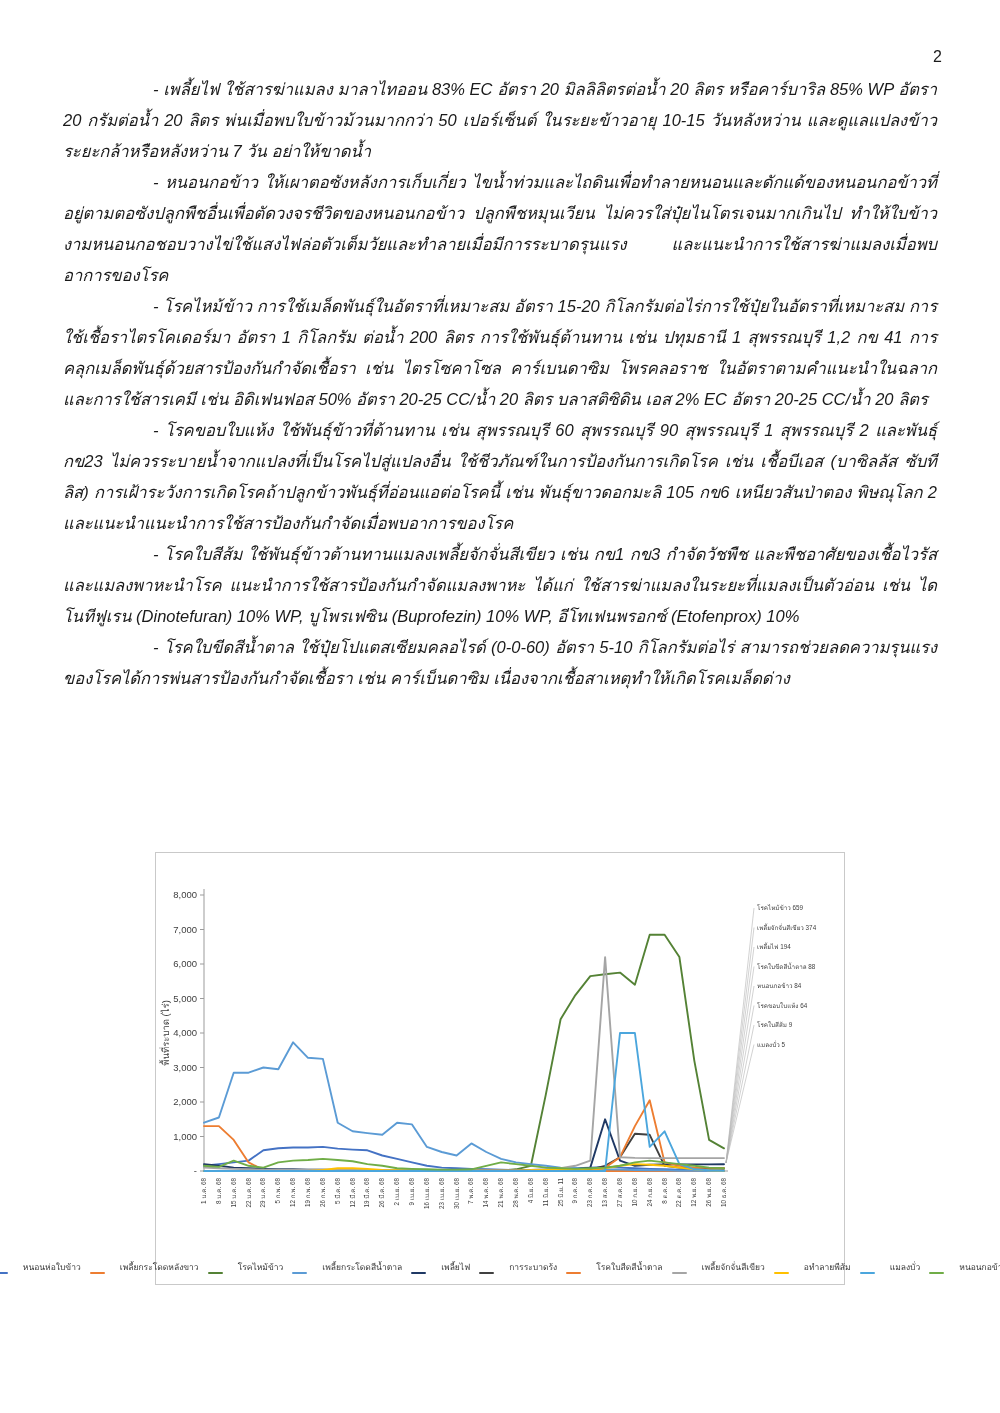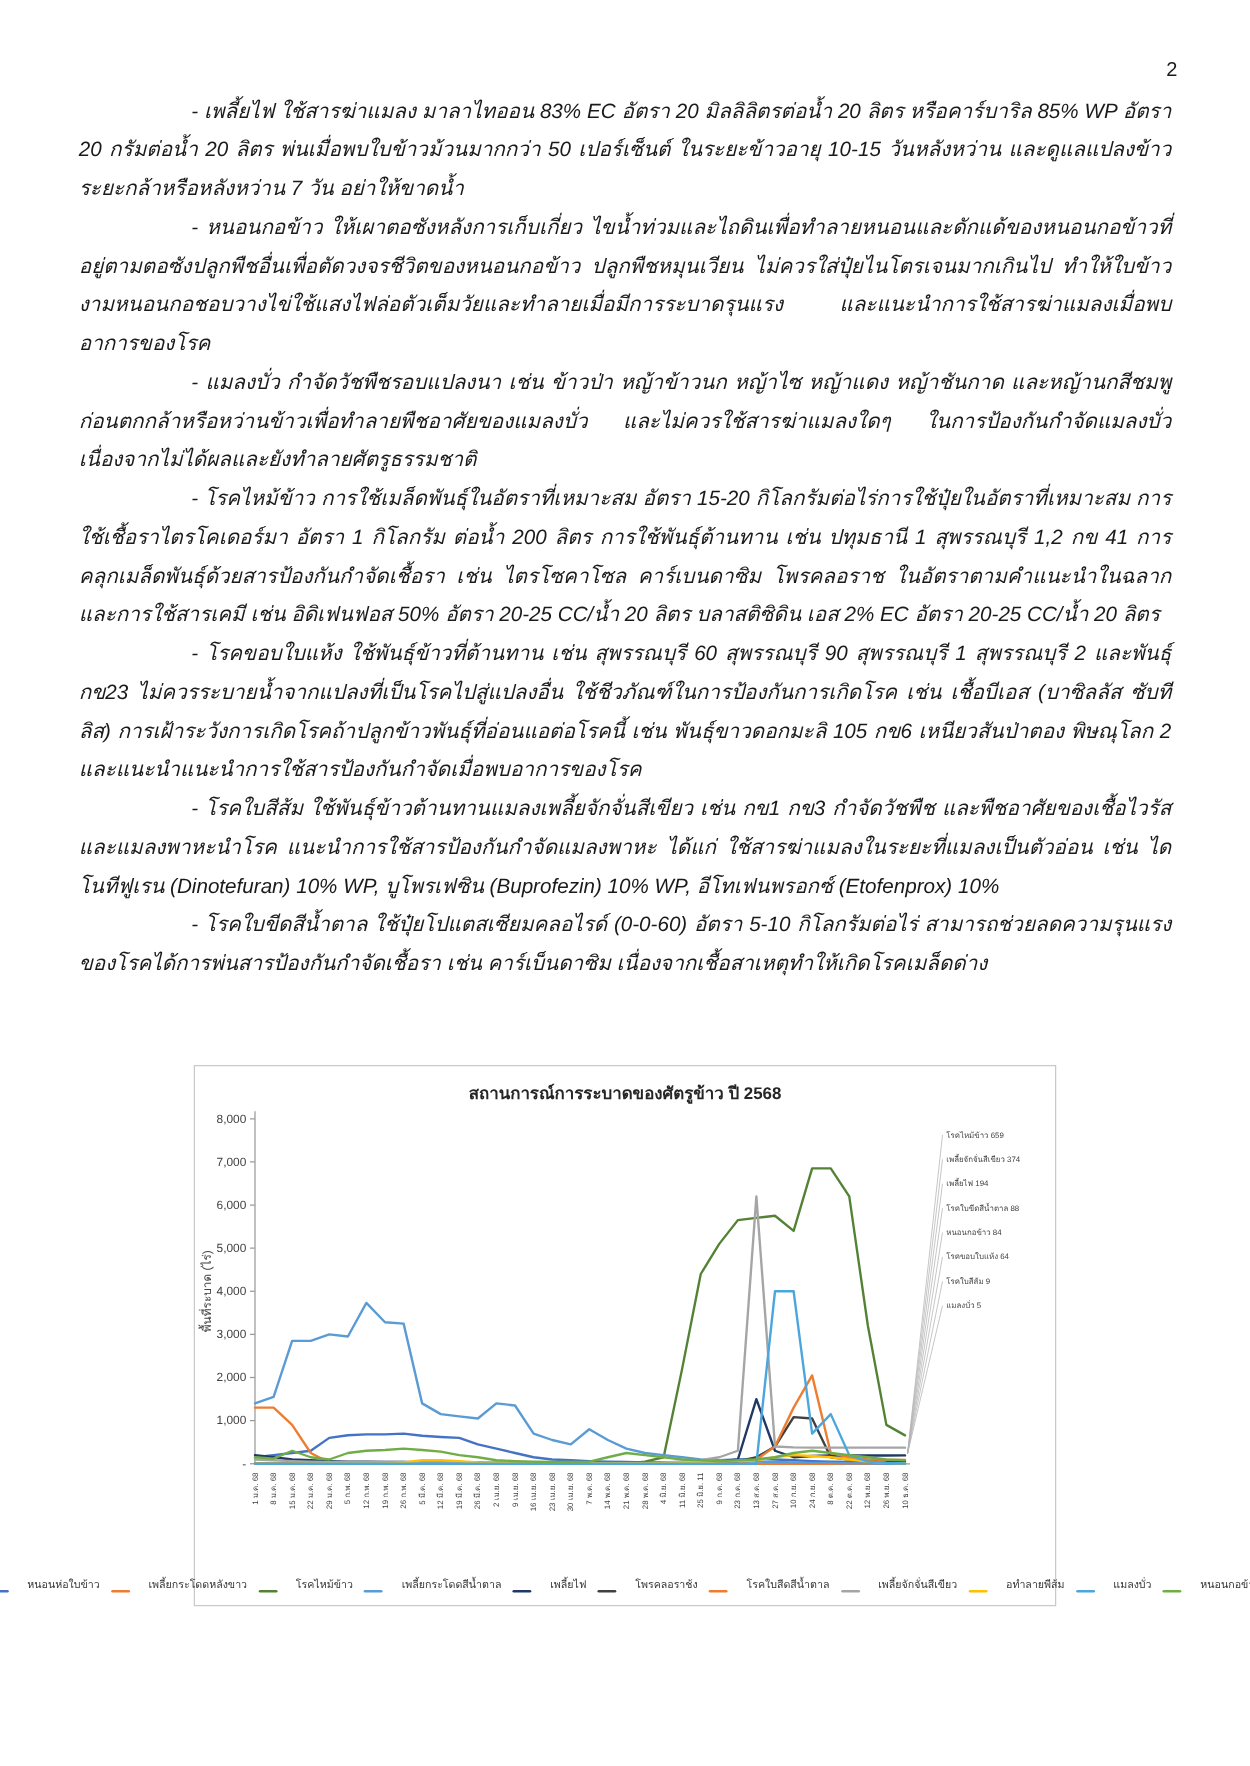--- a/index.html
+++ b/index.html
@@ -52,29 +52,27 @@
 </head>
 <body>
 
 <div class="page">
 
   <div class="page-number">2</div>
 
   <div class="text-block">
     <p>- เพลี้ยไฟ ใช้สารฆ่าแมลง มาลาไทออน 83% EC อัตรา 20 มิลลิลิตรต่อน้ำ 20 ลิตร หรือคาร์บาริล 85% WP อัตรา 20 กรัมต่อน้ำ 20 ลิตร พ่นเมื่อพบใบข้าวม้วนมากกว่า 50 เปอร์เซ็นต์ ในระยะข้าวอายุ 10-15 วันหลังหว่าน และดูแลแปลงข้าวระยะกล้าหรือหลังหว่าน 7 วัน อย่าให้ขาดน้ำ</p>
     <p>- หนอนกอข้าว ให้เผาตอซังหลังการเก็บเกี่ยว ไขน้ำท่วมและไถดินเพื่อทำลายหนอนและดักแด้ของหนอนกอข้าวที่อยู่ตามตอซังปลูกพืชอื่นเพื่อตัดวงจรชีวิตของหนอนกอข้าว ปลูกพืชหมุนเวียน ไม่ควรใส่ปุ๋ยไนโตรเจนมากเกินไป ทำให้ใบข้าวงามหนอนกอชอบวางไข่ใช้แสงไฟล่อตัวเต็มวัยและทำลายเมื่อมีการระบาดรุนแรง และแนะนำการใช้สารฆ่าแมลงเมื่อพบอาการของโรค</p>
-    <p>- แมลงบั่ว กำจัดวัชพืชรอบแปลงนา เช่น ข้าวป่า หญ้าข้าวนก หญ้าไซ หญ้าแดง หญ้าชันกาด และหญ้านกสีชมพู ก่อนตกกล้าหรือหว่านข้าวเพื่อทำลายพืชอาศัยของแมลงบั่ว และไม่ควรใช้สารฆ่าแมลงใดๆ ในการป้องกันกำจัดแมลงบั่วเนื่องจากไม่ได้ผลและยังทำลายศัตรูธรรมชาติ</p>
     <p>- โรคไหม้ข้าว การใช้เมล็ดพันธุ์ในอัตราที่เหมาะสม อัตรา 15-20 กิโลกรัมต่อไร่การใช้ปุ๋ยในอัตราที่เหมาะสม การใช้เชื้อราไตรโคเดอร์มา อัตรา 1 กิโลกรัม ต่อน้ำ 200 ลิตร การใช้พันธุ์ต้านทาน เช่น ปทุมธานี 1 สุพรรณบุรี 1,2 กข 41 การคลุกเมล็ดพันธุ์ด้วยสารป้องกันกำจัดเชื้อรา เช่น ไตรโซคาโซล คาร์เบนดาซิม โพรคลอราช ในอัตราตามคำแนะนำในฉลาก และการใช้สารเคมี เช่น อิดิเฟนฟอส 50% อัตรา 20-25 CC/น้ำ 20 ลิตร บลาสติซิดิน เอส 2% EC อัตรา 20-25 CC/น้ำ 20 ลิตร</p>
     <p>- โรคขอบใบแห้ง ใช้พันธุ์ข้าวที่ต้านทาน เช่น สุพรรณบุรี 60 สุพรรณบุรี 90 สุพรรณบุรี 1 สุพรรณบุรี 2 และพันธุ์กข23 ไม่ควรระบายน้ำจากแปลงที่เป็นโรคไปสู่แปลงอื่น ใช้ชีวภัณฑ์ในการป้องกันการเกิดโรค เช่น เชื้อบีเอส (บาซิลลัส ซับทีลิส) การเฝ้าระวังการเกิดโรคถ้าปลูกข้าวพันธุ์ที่อ่อนแอต่อโรคนี้ เช่น พันธุ์ขาวดอกมะลิ 105 กข6 เหนียวสันป่าตอง พิษณุโลก 2 และแนะนำแนะนำการใช้สารป้องกันกำจัดเมื่อพบอาการของโรค</p>
     <p>- โรคใบสีส้ม ใช้พันธุ์ข้าวต้านทานแมลงเพลี้ยจักจั่นสีเขียว เช่น กข1 กข3 กำจัดวัชพืช และพืชอาศัยของเชื้อไวรัสและแมลงพาหะนำโรค แนะนำการใช้สารป้องกันกำจัดแมลงพาหะ ได้แก่ ใช้สารฆ่าแมลงในระยะที่แมลงเป็นตัวอ่อน เช่น ไดโนทีฟูเรน (Dinotefuran) 10% WP, บูโพรเฟซิน (Buprofezin) 10% WP, อีโทเฟนพรอกซ์ (Etofenprox) 10%</p>
     <p>- โรคใบขีดสีน้ำตาล ใช้ปุ๋ยโปแตสเซียมคลอไรด์ (0-0-60) อัตรา 5-10 กิโลกรัมต่อไร่ สามารถช่วยลดความรุนแรงของโรคได้การพ่นสารป้องกันกำจัดเชื้อรา เช่น คาร์เบ็นดาซิม เนื่องจากเชื้อสาเหตุทำให้เกิดโรคเมล็ดด่าง</p>
   </div>
 
   <div class="chart-box">
-    <div class="chart-title">สถานการณ์การระบาดของศัตรูข้าว ปี 2568</div>
     <div class="chart-svg-wrap">
       <svg id="chart-svg" width="690" height="400" viewBox="0 0 690 400">
           <g stroke="#9b9b9b" stroke-width="1">
             <line x1="48" y1="36" x2="48" y2="318"></line>
             <line x1="48" y1="318" x2="572" y2="318"></line>
           </g>
           <g>
             <line x1="44" y1="318" x2="48" y2="318" stroke="#9b9b9b" stroke-width="1"></line>
             <text x="41" y="321" text-anchor="end" font-size="9.5" fill="#404040">-</text>
             <line x1="44" y1="283.5" x2="48" y2="283.5" stroke="#9b9b9b" stroke-width="1"></line>
@@ -180,21 +178,21 @@
         <span class="legend-item">
           <span class="legend-dash" style="background: rgb(91, 155, 213);"></span>
           <span>เพลี้ยกระโดดสีน้ำตาล</span>
         </span>
         <span class="legend-item">
           <span class="legend-dash" style="background: rgb(31, 56, 100);"></span>
           <span>เพลี้ยไฟ</span>
         </span>
         <span class="legend-item">
           <span class="legend-dash" style="background: rgb(64, 64, 64);"></span>
-          <span>โพรคลอราช้ง</span>
+          <span>การระบาดร้ง</span>
         </span>
         <span class="legend-item">
           <span class="legend-dash" style="background: rgb(237, 125, 49);"></span>
           <span>โรคใบสีดสีน้ำตาล</span>
         </span>
         <span class="legend-item">
           <span class="legend-dash" style="background: rgb(165, 165, 165);"></span>
           <span>เพลี้ยจักจั่นสีเขียว</span>
         </span>
         <span class="legend-item">

